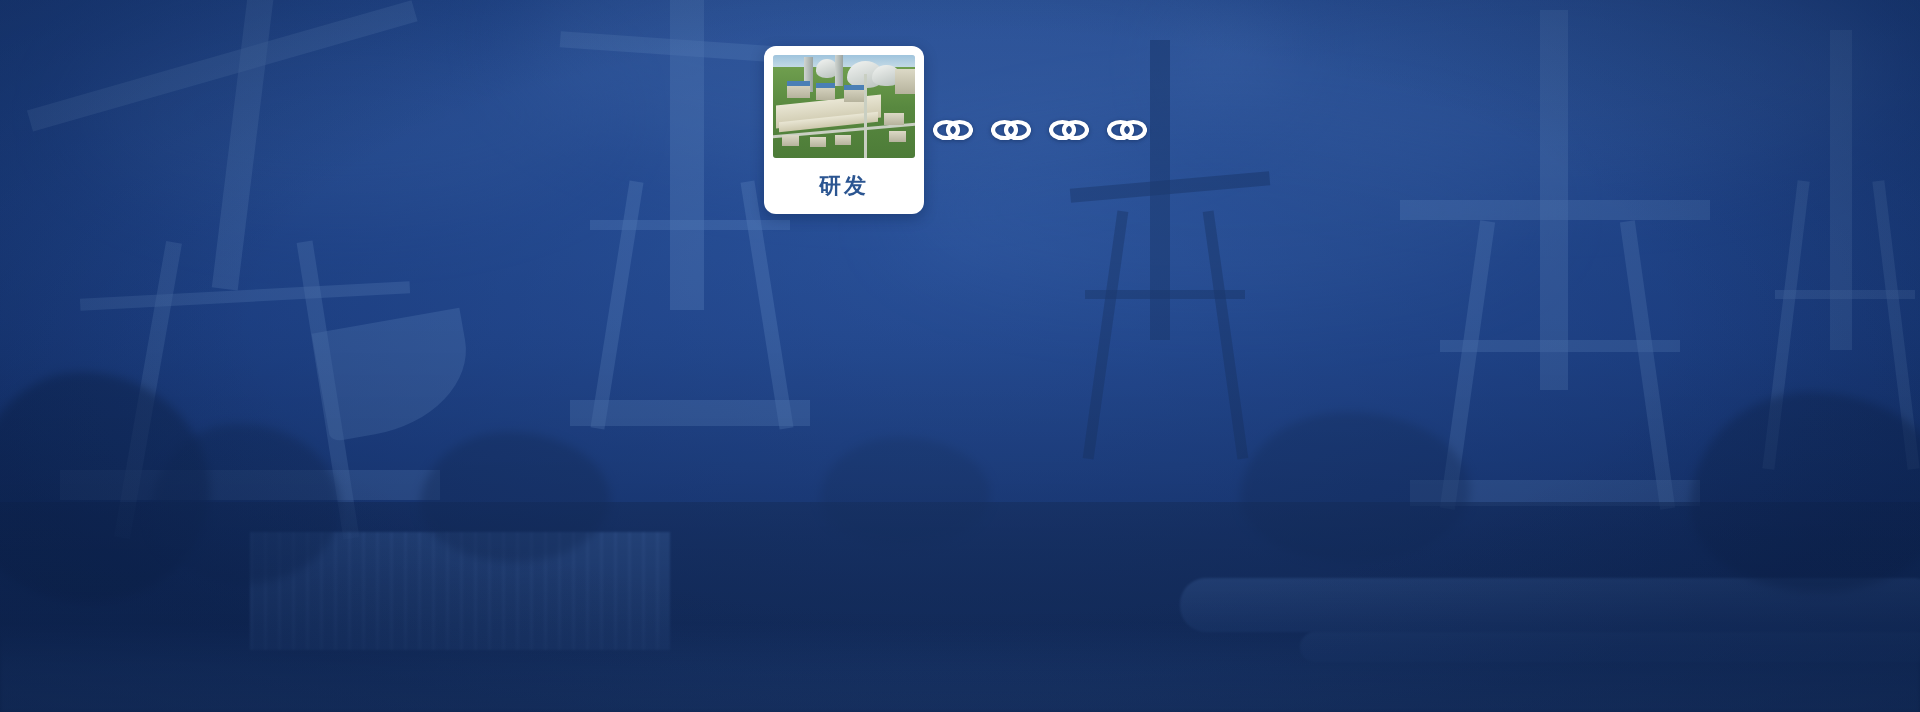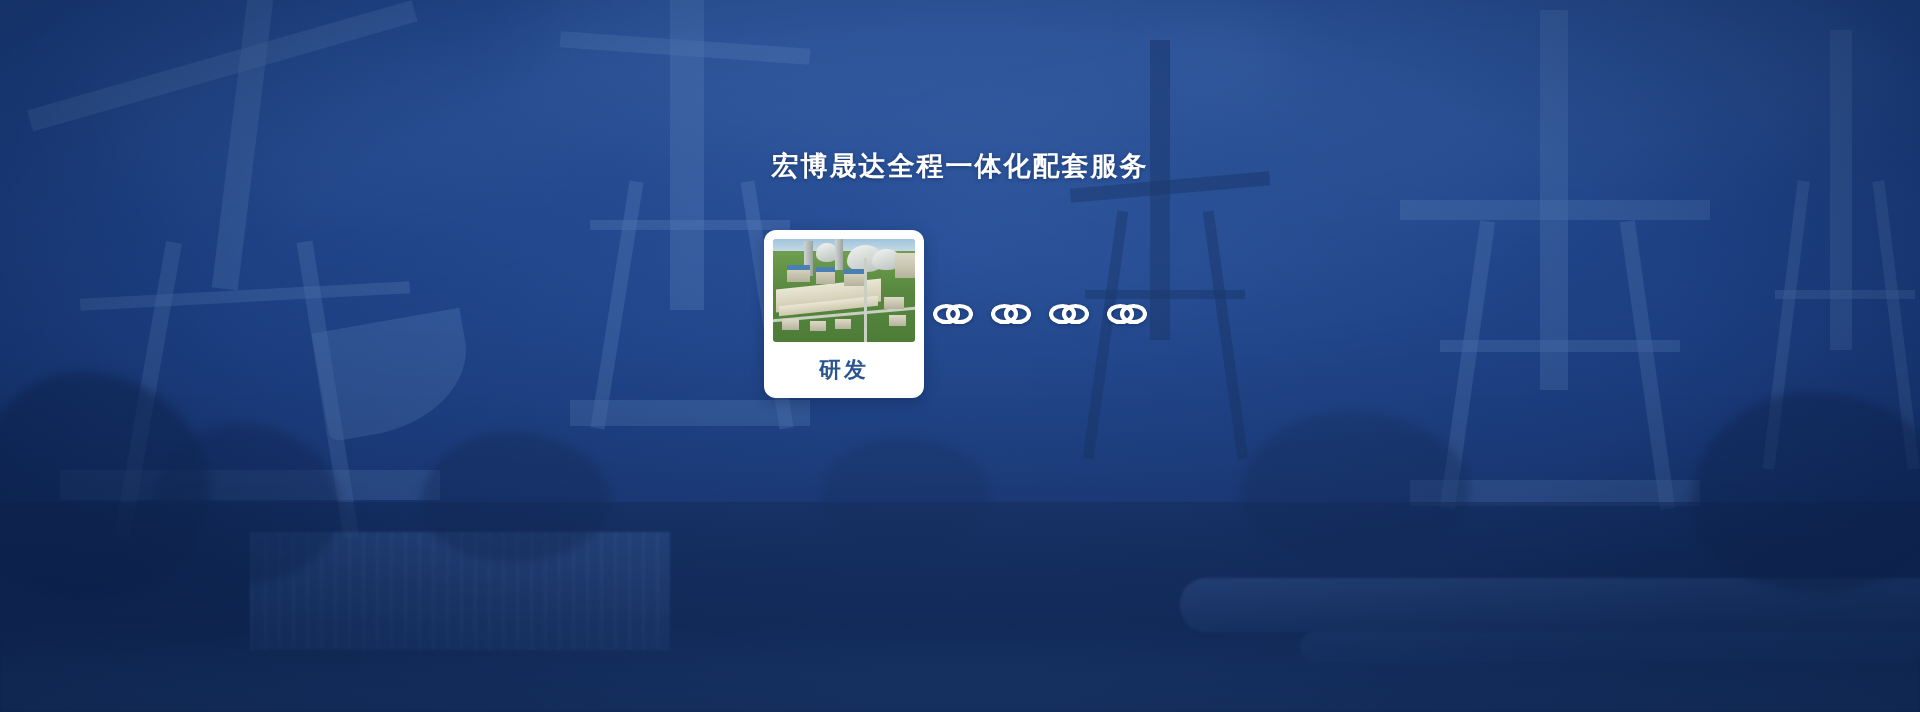--- a/index.html
+++ b/index.html
@@ -357,21 +357,20 @@
       <div class="tree t6"></div>
     <div class="ground-grass"></div>
 
     <div class="wash"></div>
     <div class="wash2"></div>
     <div class="vignette"></div>
   </div>
 
   <div class="content">
 
-    <div class="subtitle">宏博晟达全程一体化配套服务</div>
 
 
     <div class="chain-row">
 
       <div class="card">
         <div class="card-thumb">
           <div class="art">
             <div class="rd-sky"></div>
             <div class="rd-ground"></div>
             <div class="rd-dome" style="left:52%;top:6%;width:26%;height:26%;"></div>

